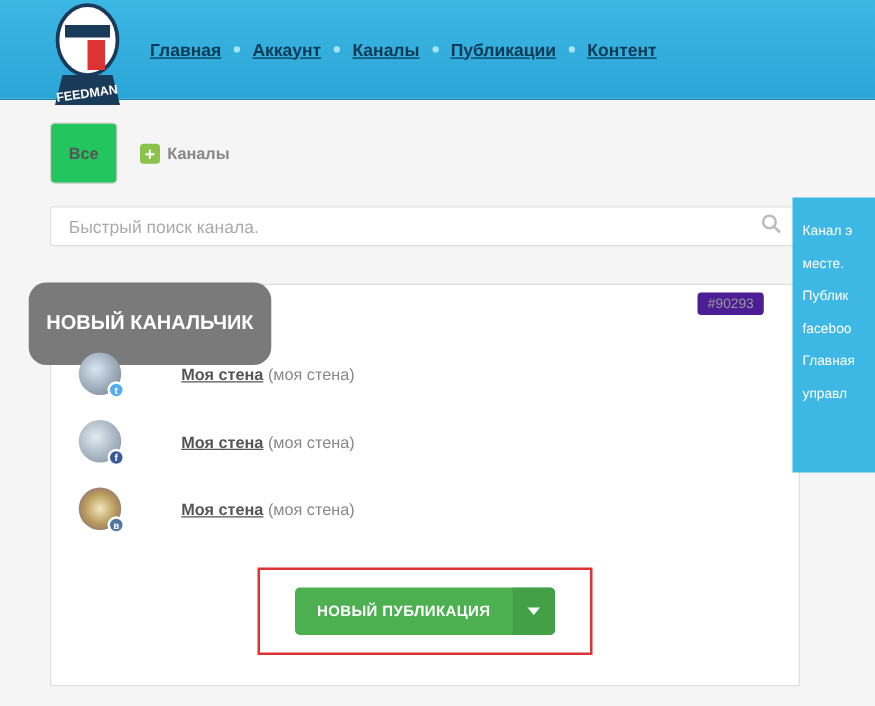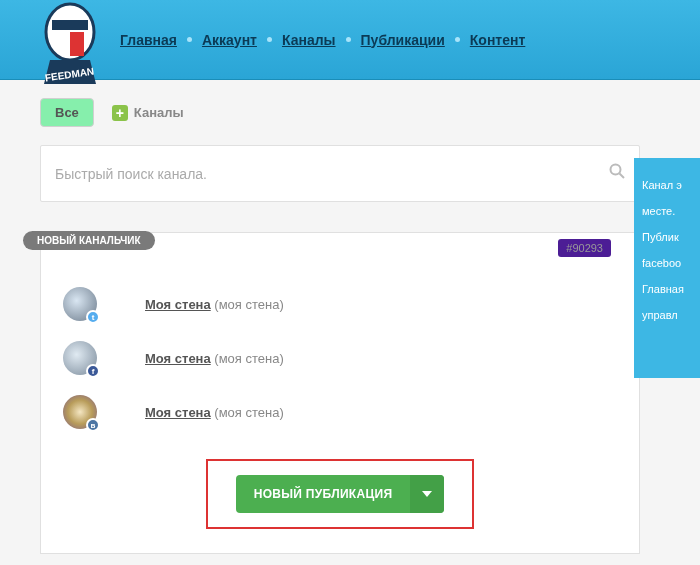--- a/index.html
+++ b/index.html
@@ -41,43 +41,43 @@
     width: 5px; height: 5px; border-radius: 50%;
     background: #a8e4fa;
     display: inline-block;
   }
   .content {
     padding: 18px 40px;
     position: relative;
   }
   .filter-row { display: flex; align-items: center; gap: 18px; margin-bottom: 18px; }
   .btn-all {
-    background: #86efac;
+    background: #22c55e;
     border: 1px solid #d0d0d0;
     border-radius: 4px;
-    padding: 6px 14px;
+    padding: 16px 14px;
     font-weight: bold;
     color: #555;
     font-size: 13px;
   }
   .btn-new {
     display: flex; align-items: center; gap: 6px;
     color: #888; font-weight: bold; font-size: 13px;
     cursor: pointer;
   }
   .plus-ic {
     width: 16px; height:16px; background:#8bc34a; border-radius:3px;
     display:flex; align-items:center; justify-content:center;
     color:#fff; font-weight:bold; font-size:14px; line-height:1;
   }
   .search {
     background:#fff;
     border:1px solid #e0e0e0;
     border-radius:2px;
-    height:57px;
+    height:32px;
     display:flex; align-items:center;
     padding: 0 14px;
     margin-bottom: 30px;
     width: 600px;
   }
   .search input {
     flex:1; border:none; outline:none;
     font-size:14px; color:#888;
   }
   .search input::placeholder { color:#aaa; }
@@ -87,23 +87,23 @@
     border:1px solid #e0e0e0;
     width: 600px;
     position: relative;
     padding: 18px 18px 24px 18px;
   }
   .card-title-tab {
     position:absolute;
     top:-2px; left:-18px;
     background:#7a7a7a;
     color:#fff;
-    font-size:10px;
+    font-size:16px;
     font-weight:bold;
-    padding:4px 14px;
+    padding:24px 14px;
     border-radius:14px;
   }
   .card-id {
     position:absolute;
     top:6px; right:28px;
     background:#4c1d95;
     color:#999;
     font-size:11px;
     padding:3px 8px;
     border-radius:3px;

